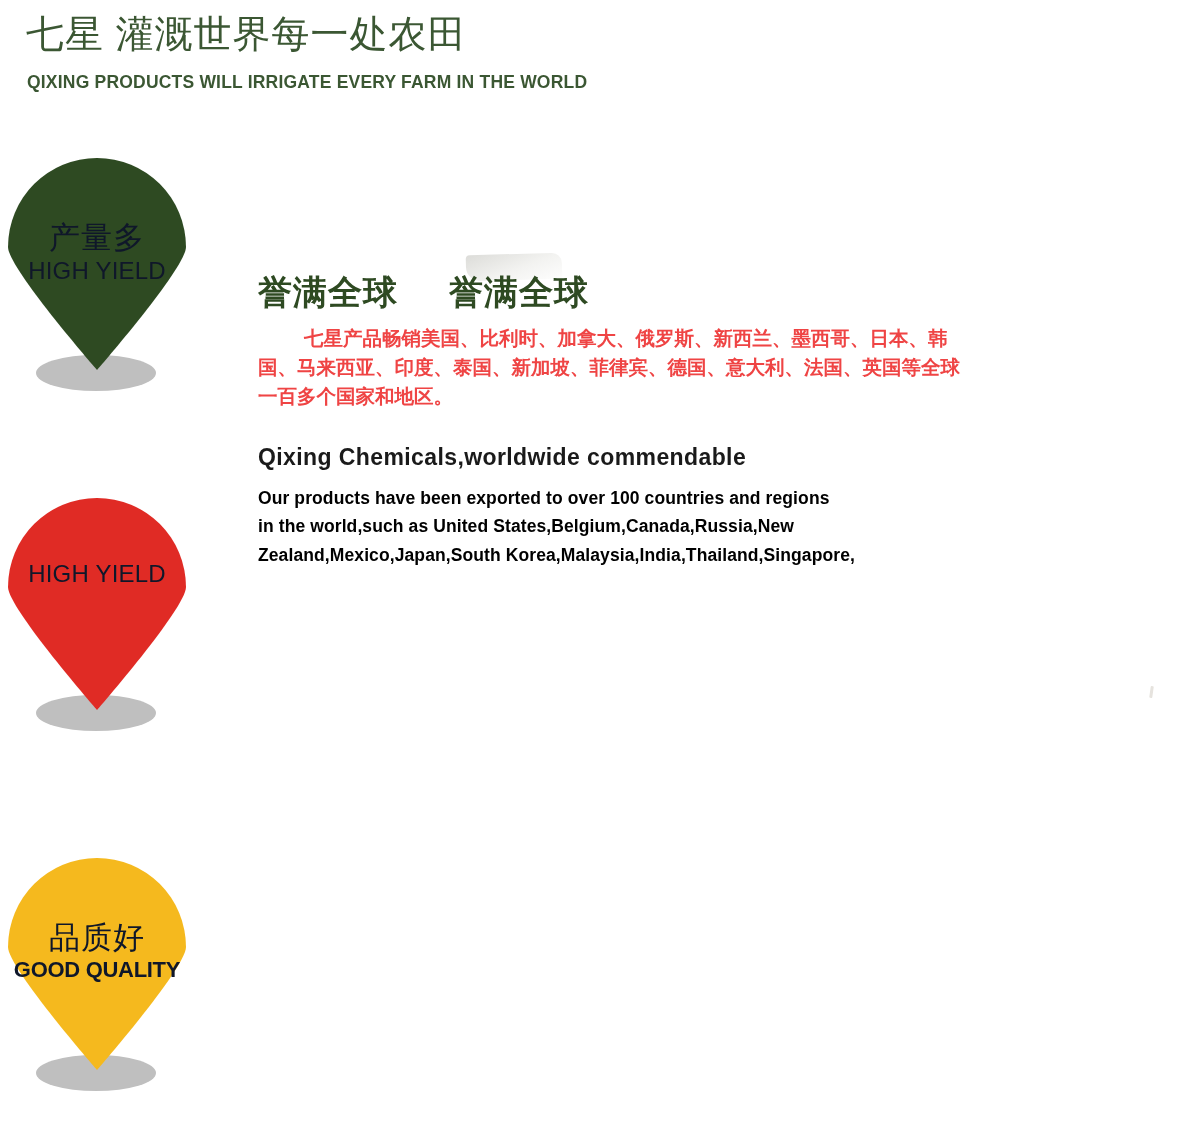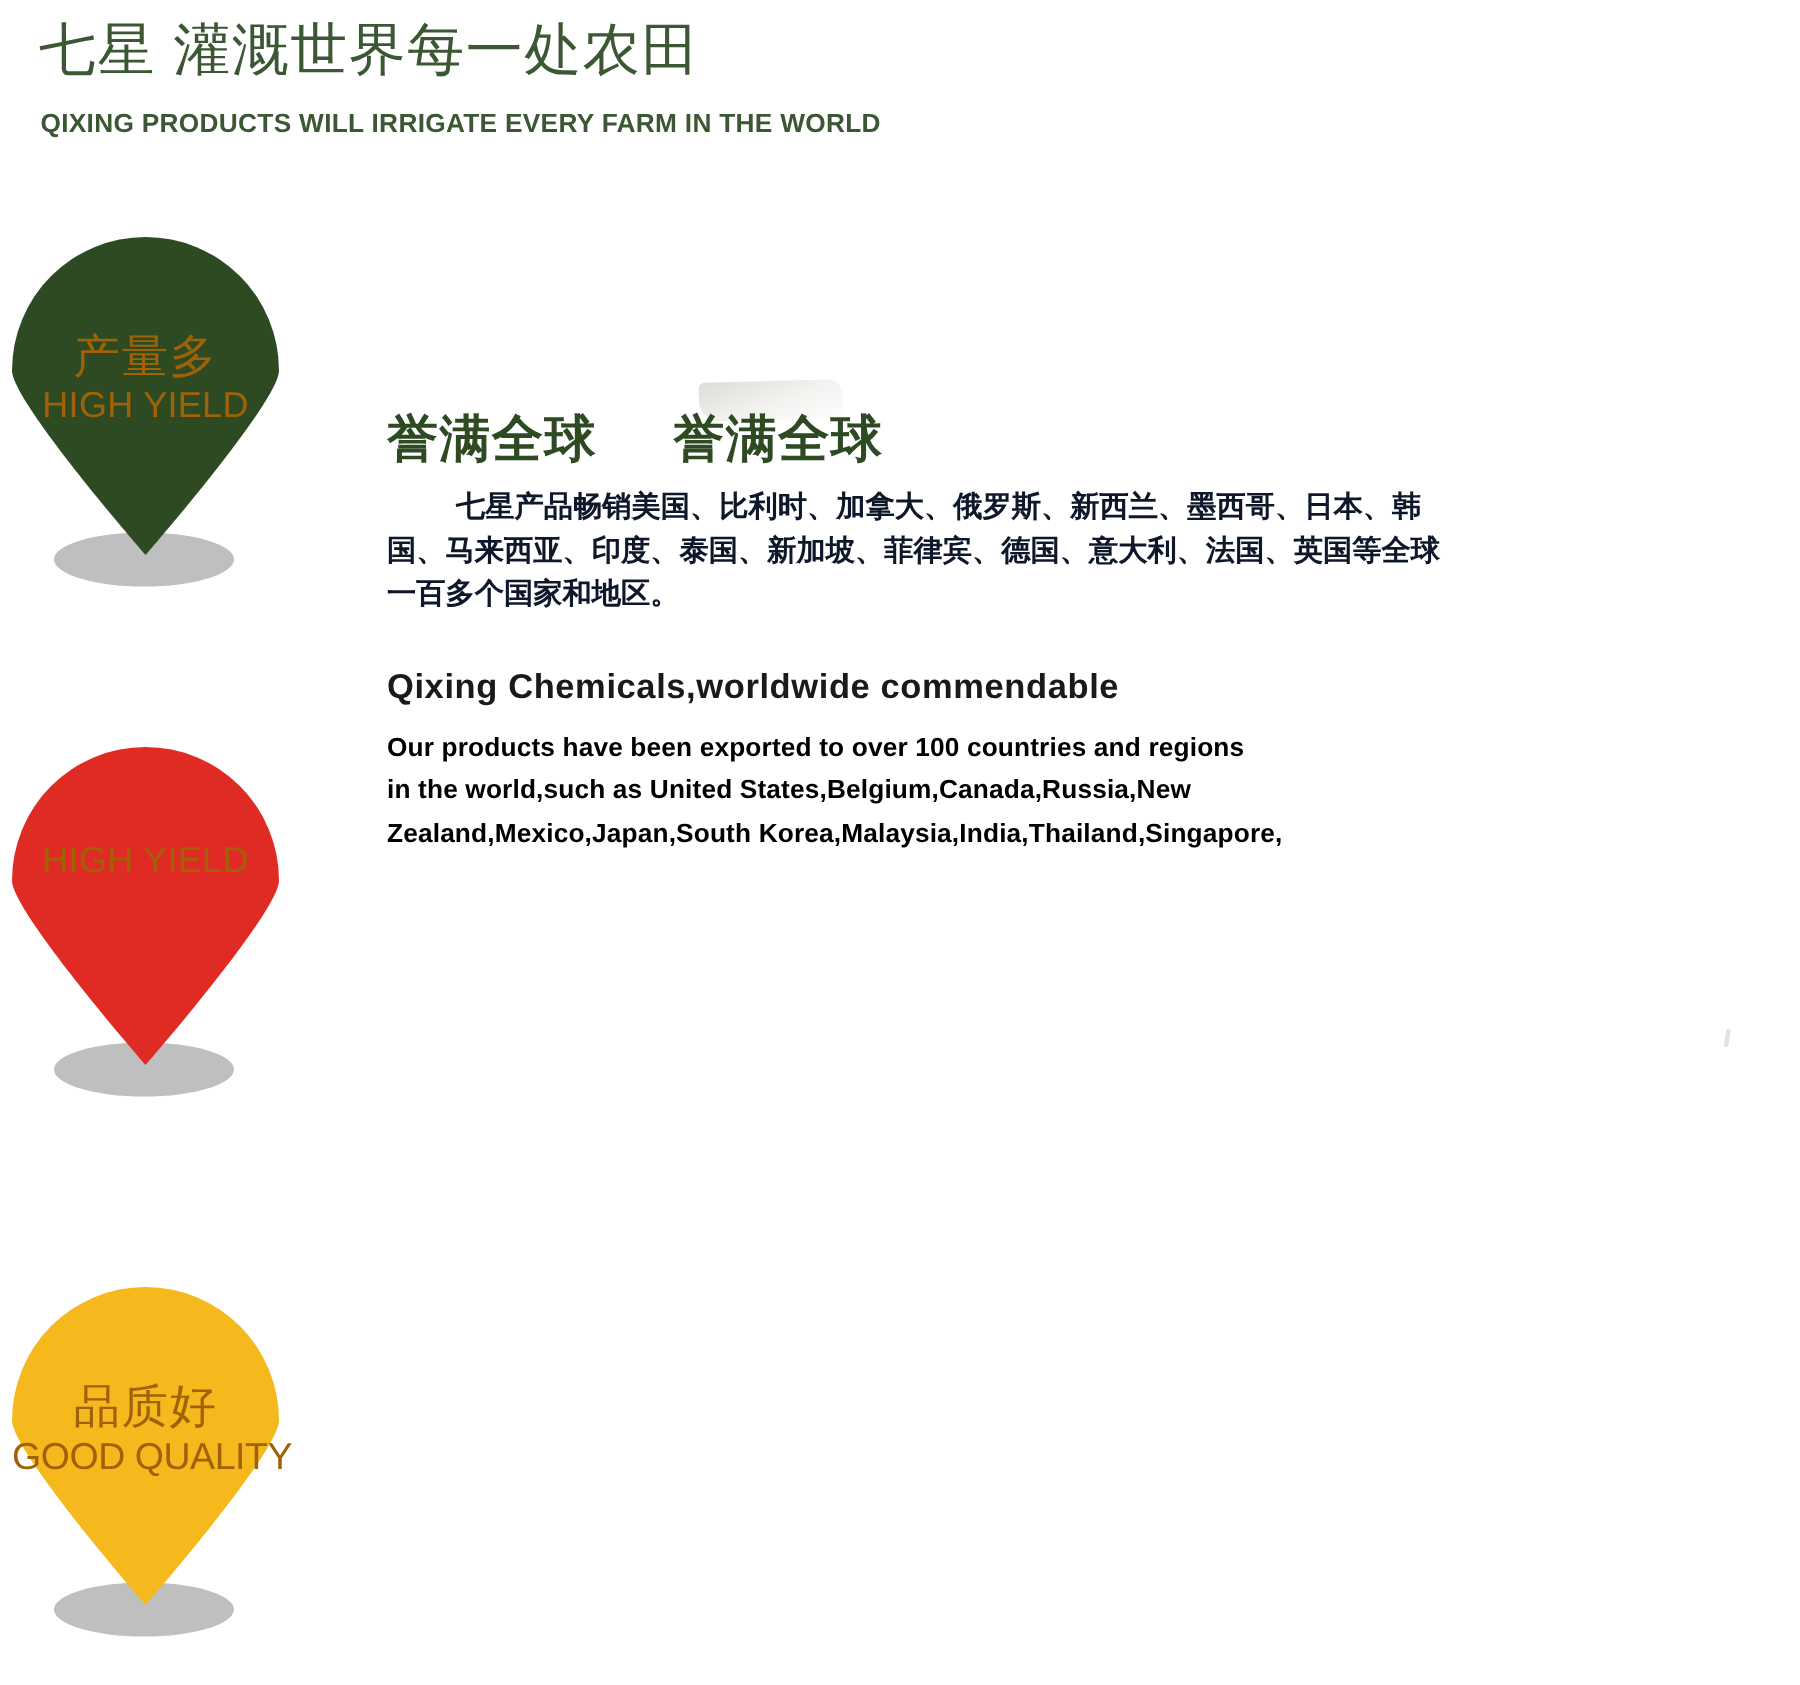--- a/index.html
+++ b/index.html
@@ -68,40 +68,41 @@
     background: currentColor;
     -webkit-clip-path: path("M89,212 C89,212 0,110 0,89 A89,89 0 1,1 178,89 C178,110 89,212 89,212 Z");
     clip-path: path("M89,212 C89,212 0,110 0,89 A89,89 0 1,1 178,89 C178,110 89,212 89,212 Z");
   }
   .pin-labels {
     position: absolute;
     left: 8px;
     top: 62px;
     width: 178px;
     text-align: center;
-    color: #a16207;
+    color: #0f172a;
     pointer-events: none;
   }
   .pin-cn {
     font-size: 31px;
     font-weight: 500;
     line-height: 1.18;
     letter-spacing: 1px;
     white-space: nowrap;
   }
   .pin-en {
     font-size: 24px;
     font-weight: 400;
     line-height: 1.15;
     letter-spacing: 0.2px;
     white-space: nowrap;
   }
   .pin-en.tight {
-    font-size: 25px;
+    font-size: 22px;
     letter-spacing: -0.3px;
+    font-weight: bold;
   }
 
   #pin-high-yield     { left: 0px;  top: 158px; color: #2e4a22; }
   #pin-high-demand    { left: 0px;  top: 498px; color: #e02b25; }
   #pin-good-quality   { left: 0px;  top: 858px; color: #f5b91e; }
 
   
   .content {
     position: absolute;
     left: 258px;
@@ -211,21 +212,21 @@
   </div>
 </div>
 
 <div class="content">
   <div class="smudge"></div>
   <h2 class="cn-heading" style="color: rgb(46, 74, 34);">
     <span>誉满全球</span>
     <span class="gap"></span>
     <span>誉满全球</span>
   </h2>
-  <p class="cn-para" style="color: #0f172a;">
+  <p class="cn-para" style="color: #ef4444;">
     <span class="indent"></span><span>七星产品畅销美国、比利时、加拿大、俄罗斯、新西兰、墨西哥、日本、韩国、马来西亚、印度、泰国、新加坡、菲律宾、德国、意大利、法国、英国等全球一百多个国家和地区。</span>
   </p>
 </div>
 
 <div class="en-block">
   <h3 class="en-heading" style="color: rgb(26, 26, 26);">Qixing Chemicals,worldwide commendable</h3>
   <p class="en-para" style="color: #000000; margin-top: 13px;">
     <span>Our products have been exported to over 100 countries and regions</span>
     <span>in the world,such as United States,Belgium,Canada,Russia,New</span>
     <span>Zealand,Mexico,Japan,South Korea,Malaysia,India,Thailand,Singapore,</span>

